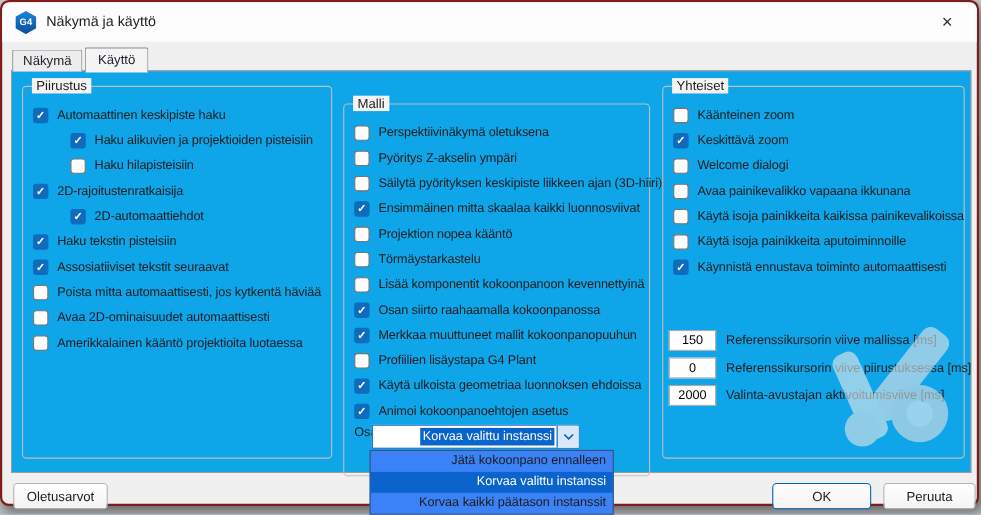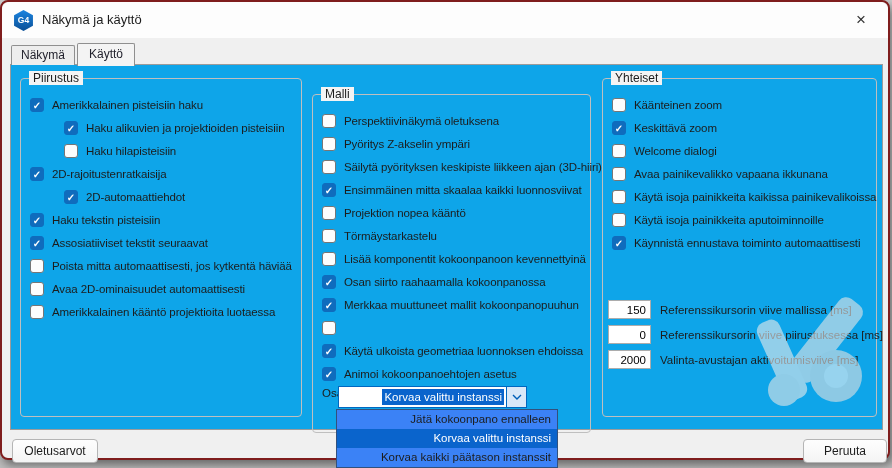--- a/index.html
+++ b/index.html
@@ -59,21 +59,21 @@
   
   .dd-list { position:absolute; left:334px; top:407px; width:222px; background:#3b82f6;
     border:1px solid #32517d; z-index:40; }
   .dd-item { height:19px; line-height:19px; text-align:right; padding:0 6px;
     font-size:11.5px; white-space:nowrap; }
   .dd-item.selected { background:#0a64cc; color:#fff; }
   
   .fields { position:absolute; left:5px; right:4px; top:218px; }
   .field-row { display:flex; align-items:center; height:25px; white-space:nowrap; }
   .field-input { width:43px; height:19px; border:1px solid #acacac; background:#fff;
-    text-align:right; font-size:11.5px; padding:0 4px; font-family:"Liberation Sans", sans-serif; }
+    text-align:center; font-size:11.5px; padding:0 4px; font-family:"Liberation Sans", sans-serif; }
   .field-label { margin-left:9px; font-size:11.5px; }
   .watermark { position:absolute; right:4px; bottom:4px; opacity:.6; }
   
   .btn { position:absolute; top:437px; height:24px; background:linear-gradient(#fefefe,#f4f4f4);
     border:1px solid #b5b5b5; border-radius:4px; font-size:12px; text-align:center;
     font-family:"Liberation Sans", sans-serif; color:#1c1c1c; }
   .btn-defaults { left:10px;  width:86px; }
   .btn-ok      { left:700px; width:90px; border:1px solid #0067c0; }
   .btn-cancel  { left:801px; width:84px; }
 </style>
@@ -93,21 +93,21 @@
       <div class="tab active">Käyttö</div>
     </div>
 
   <div class="tabpage">
 
     <div class="group g-piirustus">
       <div class="group-title">Piirustus</div>
       <div class="checklist">
           <div class="cb-row">
             <span class="cb checked">✓</span>
-            <span class="cb-label">Amerikkalainen pisteisiin haku</span>
+            <span class="cb-label">Automaattinen keskipiste haku</span>
           </div>
           <div class="cb-row indent">
             <span class="cb checked">✓</span>
             <span class="cb-label">Haku alikuvien ja projektioiden pisteisiin</span>
           </div>
           <div class="cb-row indent">
             <span class="cb"></span>
             <span class="cb-label">Haku hilapisteisiin</span>
           </div>
           <div class="cb-row">
@@ -175,20 +175,21 @@
           <div class="cb-row">
             <span class="cb checked">✓</span>
             <span class="cb-label">Osan siirto raahaamalla kokoonpanossa</span>
           </div>
           <div class="cb-row">
             <span class="cb checked">✓</span>
             <span class="cb-label">Merkkaa muuttuneet mallit kokoonpanopuuhun</span>
           </div>
           <div class="cb-row">
             <span class="cb"></span>
+            <span class="cb-label">Profiilien lisäystapa G4 Plant</span>
           </div>
           <div class="cb-row">
             <span class="cb checked">✓</span>
             <span class="cb-label">Käytä ulkoista geometriaa luonnoksen ehdoissa</span>
           </div>
           <div class="cb-row">
             <span class="cb checked">✓</span>
             <span class="cb-label">Animoi kokoonpanoehtojen asetus</span>
           </div>
         </div>
@@ -263,15 +264,16 @@
     </div>
   </div>
 
   <div class="dd-list">
       <div class="dd-item">Jätä kokoonpano ennalleen</div>
       <div class="dd-item selected">Korvaa valittu instanssi</div>
       <div class="dd-item">Korvaa kaikki päätason instanssit</div>
     </div>
 
   <button class="btn btn-defaults">Oletusarvot</button>
+  <button class="btn btn-ok">OK</button>
   <button class="btn btn-cancel">Peruuta</button>
 
 </div>
 
 </body></html>

